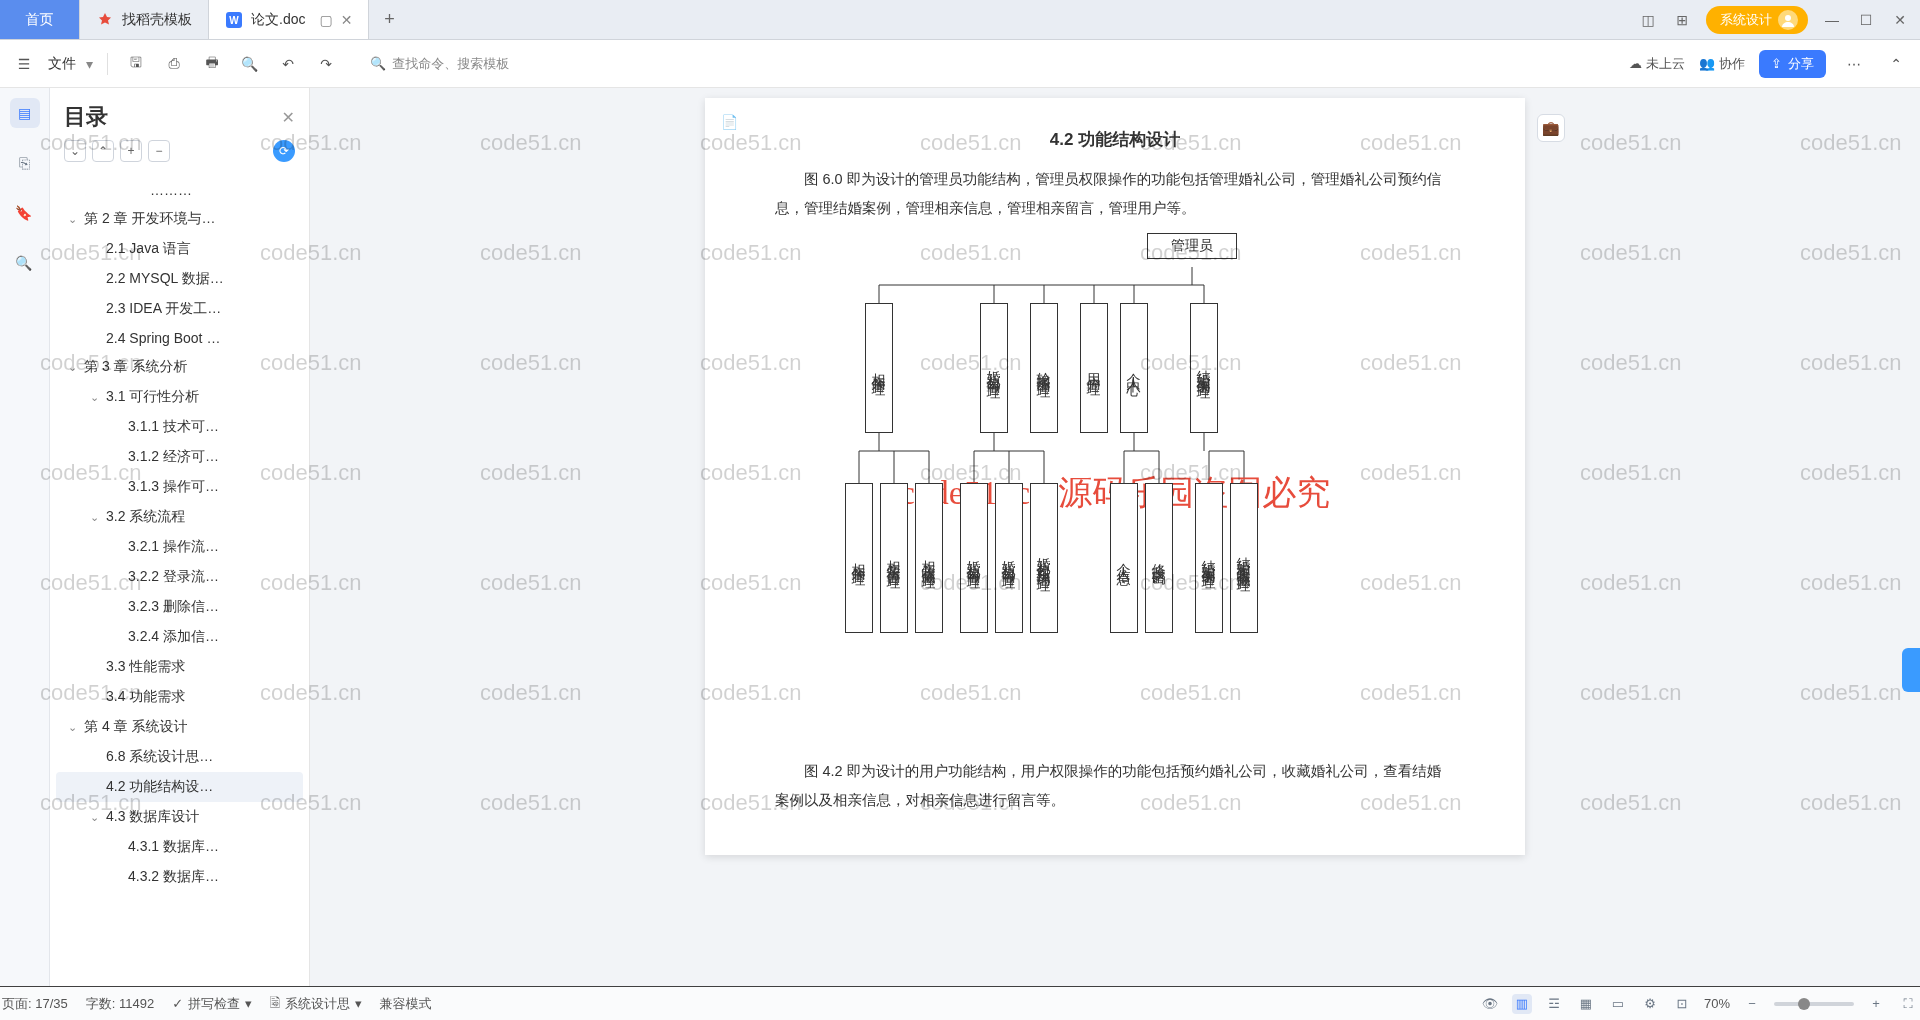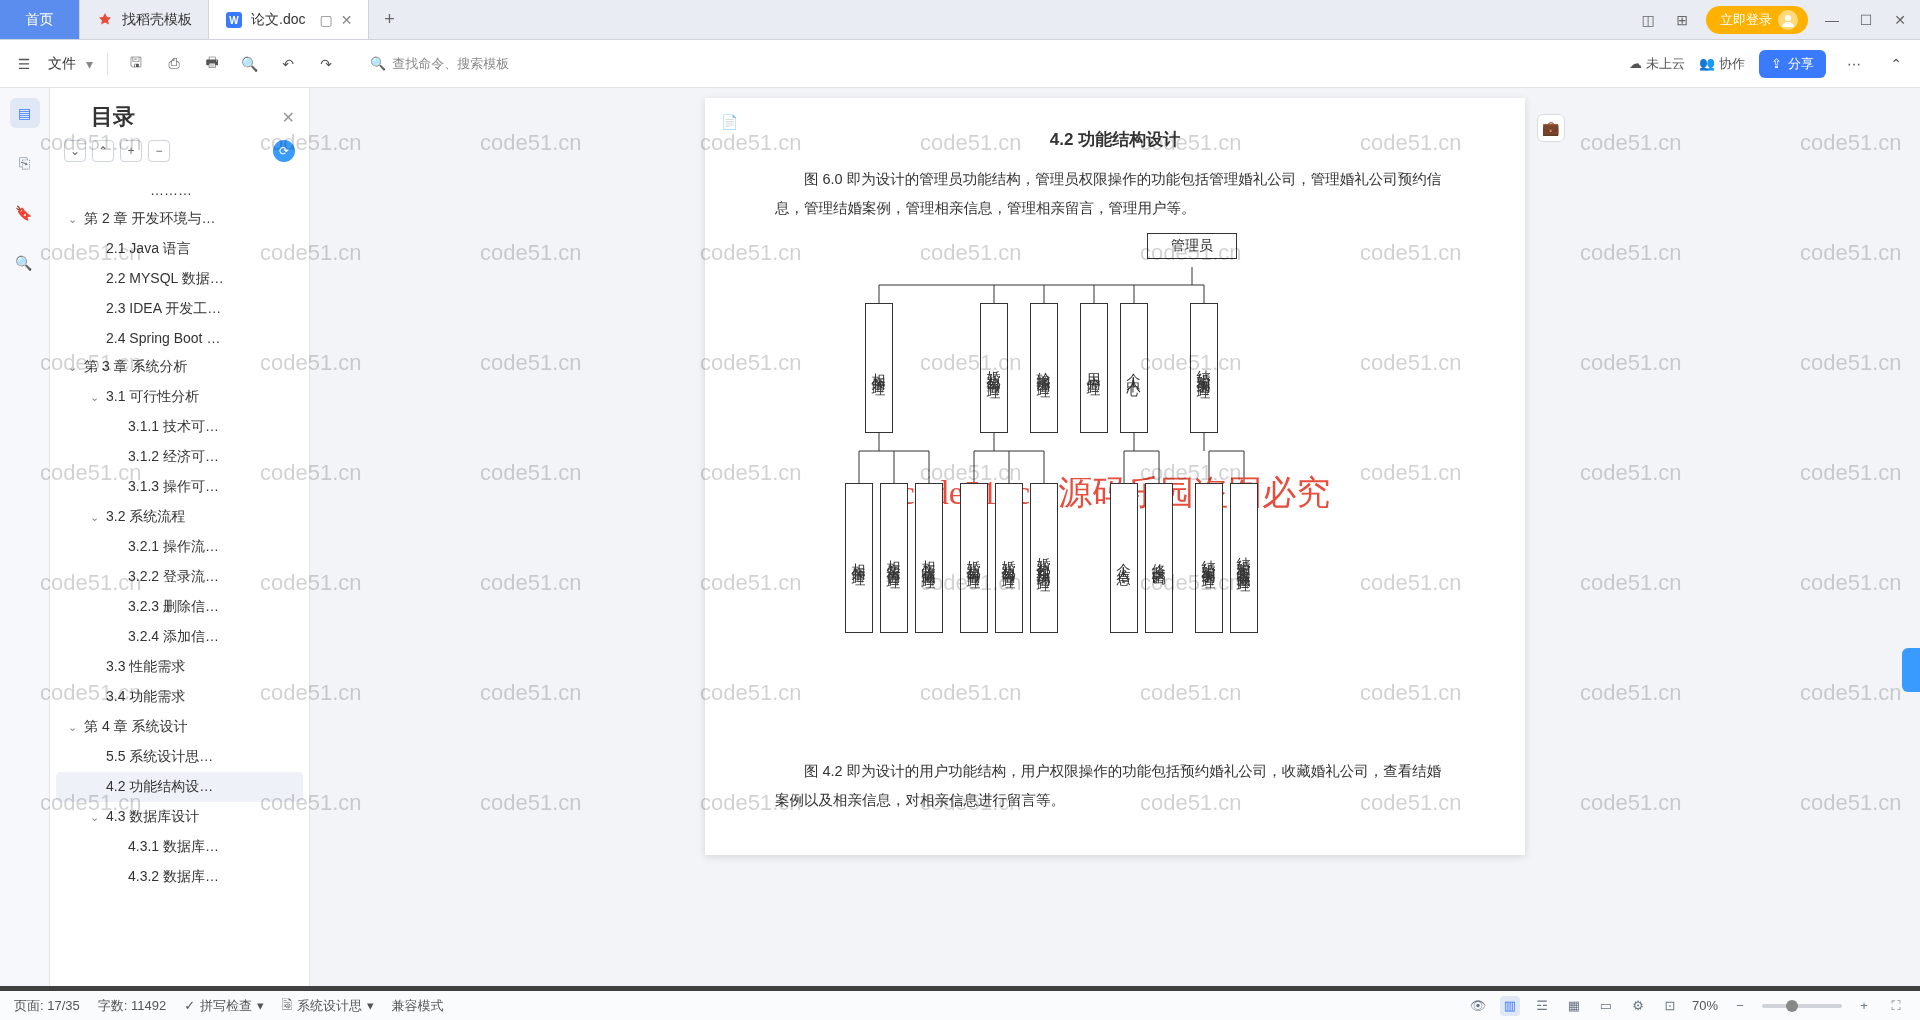--- a/index.html
+++ b/index.html
@@ -25,21 +25,21 @@
 .search-cmd { display:flex; align-items:center; gap:6px; color:#888; font-size:13px; margin-left:20px; }
 .mainbar-right { margin-left:auto; display:flex; align-items:center; gap:14px; }
 .cloud { display:flex; align-items:center; gap:4px; font-size:13px; color:#555; }
 .share-btn { background:#3a7afe; color:#fff; border-radius:6px; padding:5px 12px; display:flex; align-items:center; gap:6px; font-size:13px; }
 .content { display:flex; height:calc(1020px - 40px - 48px - 34px); }
 .left-rail { width:50px; background:#f6f8fb; border-right:1px solid #e3e6eb; display:flex; flex-direction:column; align-items:center; padding-top:10px; gap:20px; }
 .rail-btn { width:30px; height:30px; display:flex; align-items:center; justify-content:center; color:#6b7785; border-radius:6px; }
 .rail-btn.active { background:#e1e8f5; color:#3a7afe; }
 .outline { width:260px; border-right:1px solid #e5e5e5; display:flex; flex-direction:column; }
 .outline-head { display:flex; align-items:center; padding:14px 14px 8px; }
-.outline-title { font-size:22px; font-weight:600;margin-left:27px; }
+.outline-title { font-size:22px; font-weight:600; }
 .outline-close { margin-left:auto; color:#999; font-size:16px; }
 .outline-tools { display:flex; align-items:center; gap:6px; padding:0 14px 10px; }
 .ot-btn { width:22px; height:22px; border:1px solid #cfd4dc; border-radius:4px; display:flex; align-items:center; justify-content:center; font-size:12px; color:#666; }
 .ot-badge { margin-left:auto; width:22px; height:22px; border-radius:50%; background:#3a9bff; color:#fff; display:flex; align-items:center; justify-content:center; font-size:12px; }
 .tree { overflow:auto; padding:4px 6px 20px; font-size:14px; color:#333; }
 .tree-item { padding:6px 8px 6px 10px; white-space:nowrap; overflow:hidden; text-overflow:ellipsis; cursor:pointer; border-radius:4px; display:flex; align-items:center; gap:4px; }
 .tree-item.sel { background:#eef2f8; }
 .chev { display:inline-block; width:12px; color:#888; font-size:11px; }
 .doc-area { flex:1; background:#f2f4f7; position:relative; overflow:hidden; }
 .page { position:absolute; left:50%; transform:translateX(-50%); top:10px; width:820px; background:#fff; box-shadow:0 2px 8px rgba(0,0,0,0.12); padding:30px 70px 40px; }
@@ -49,21 +49,21 @@
 .diagram { position:relative; height:520px; margin:10px 0 4px; }
 .dbox { position:absolute; border:1px solid #333; background:#fff; display:flex; align-items:center; justify-content:center; font-size:14px; }
 .vbox { writing-mode:vertical-rl; text-orientation:upright; letter-spacing:3px; padding:10px 4px; width:28px; }
 .rootbox { width:90px; height:26px; left:372px; top:0; }
 svg.lines { position:absolute; inset:0; width:100%; height:100%; }
 .wm-red { position:absolute; left:50%; top:50%; transform:translate(-50%,-50%); color:#e74c3c; font-size:34px; font-weight:500; white-space:nowrap; pointer-events:none; font-family:"SimSun",serif; }
 .wm { position:absolute; color:rgba(0,0,0,0.18); font-size:22px; pointer-events:none; }
 .page-ico { position:absolute; left:16px; top:16px; color:#8aa0c7; }
 .briefcase { position:absolute; right:-40px; top:16px; width:28px; height:28px; border:1px solid #d7dce4; border-radius:6px; background:#fff; display:flex; align-items:center; justify-content:center; color:#888; }
 .right-tab { position:absolute; right:0; top:560px; width:18px; height:44px; background:#3a9bff; border-radius:6px 0 0 6px; }
-.statusbar { height:34px; border-top:5px solid #404040; background:#fafbfc; display:flex; align-items:center; padding:0 14px; gap:18px; font-size:13px; color:#555; }
+.statusbar { height:34px; border-top:1px solid #404040; background:#fafbfc; display:flex; align-items:center; padding:0 2px; gap:18px; font-size:13px; color:#555; }
 .sb-item { display:flex; align-items:center; gap:5px; }
 .sb-right { margin-left:auto; display:flex; align-items:center; gap:12px; }
 .sb-ico { width:20px; height:20px; display:flex; align-items:center; justify-content:center; color:#6b7785; }
 .sb-ico.active { color:#3a7afe; background:#e1e8f5; border-radius:4px; }
 </style>
 </head>
 <body>
 
 <div class="tabbar">
   <div class="tab home">首页</div>
@@ -84,21 +84,21 @@
       </span>
     <span>论文.doc</span>
     <span class="sp">▢</span>
     <span class="close">✕</span>
   </div>
   <div class="newtab">+</div>
   <div class="tabbar-right">
     <span class="winbtn">◫</span>
     <span class="winbtn">⊞</span>
     <div class="login-btn">
-      <span>立即登录</span>
+      <span>系统设计</span>
       <span class="avatar">
           <svg width="14" height="14" viewBox="0 0 14 14">
             <circle cx="7" cy="5" r="3" fill="#fff"></circle>
             <path fill="#fff" d="M1 14c0-3 3-5 6-5s6 2 6 5z"></path>
           </svg>
         </span>
     </div>
     <span class="winbtn">—</span>
     <span class="winbtn">☐</span>
     <span class="winbtn">✕</span>
@@ -230,21 +230,21 @@
         <div class="tree-item" style="padding-left: 34px;">
           <span class="chev"></span>
           <span>3.4 功能需求</span>
         </div>
         <div class="tree-item" style="padding-left: 12px;">
           <span class="chev">⌄</span>
           <span>第 4 章  系统设计</span>
         </div>
         <div class="tree-item" style="padding-left: 34px;">
           <span class="chev"></span>
-          <span>5.5 系统设计思…</span>
+          <span>6.8 系统设计思…</span>
         </div>
         <div class="tree-item sel" style="padding-left: 34px;">
           <span class="chev"></span>
           <span>4.2 功能结构设…</span>
         </div>
         <div class="tree-item" style="padding-left: 34px;">
           <span class="chev">⌄</span>
           <span>4.3 数据库设计</span>
         </div>
         <div class="tree-item" style="padding-left: 56px;">

